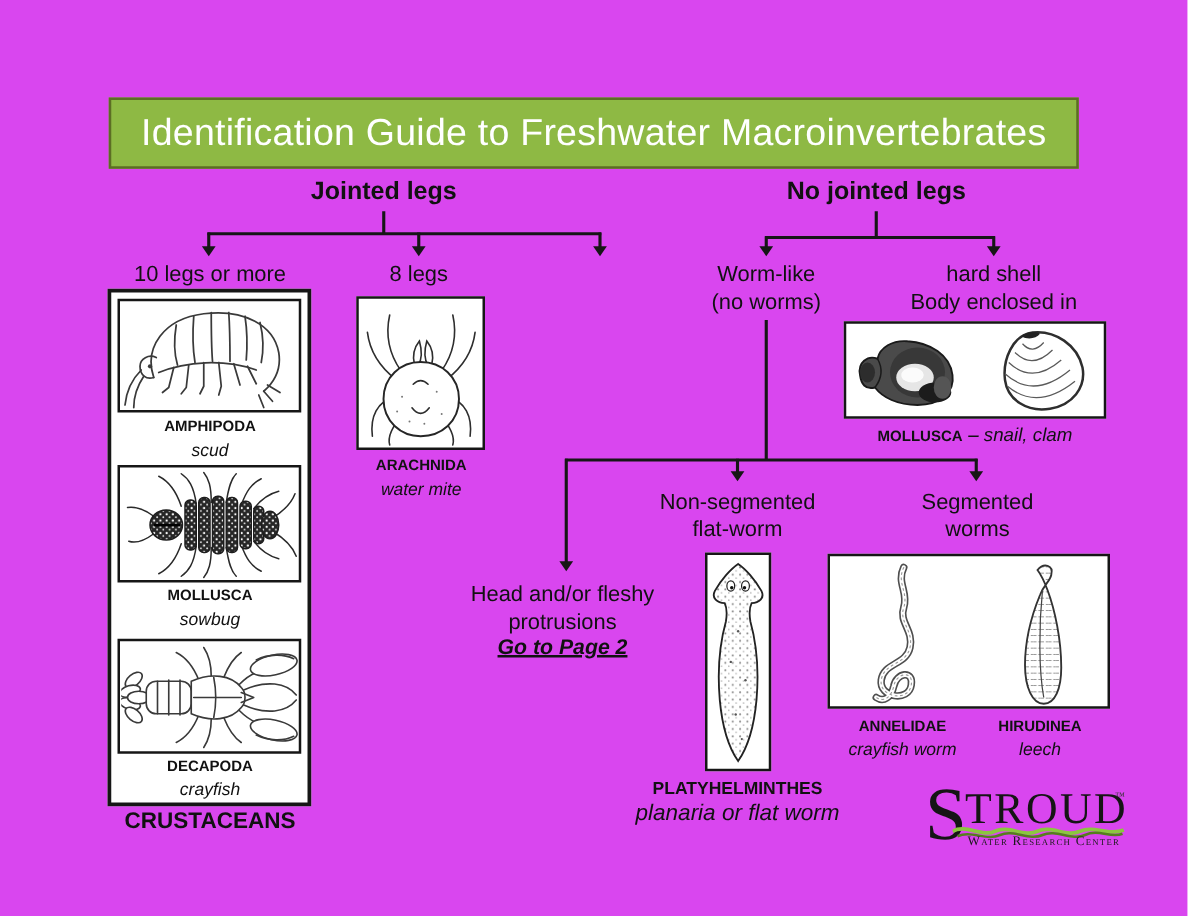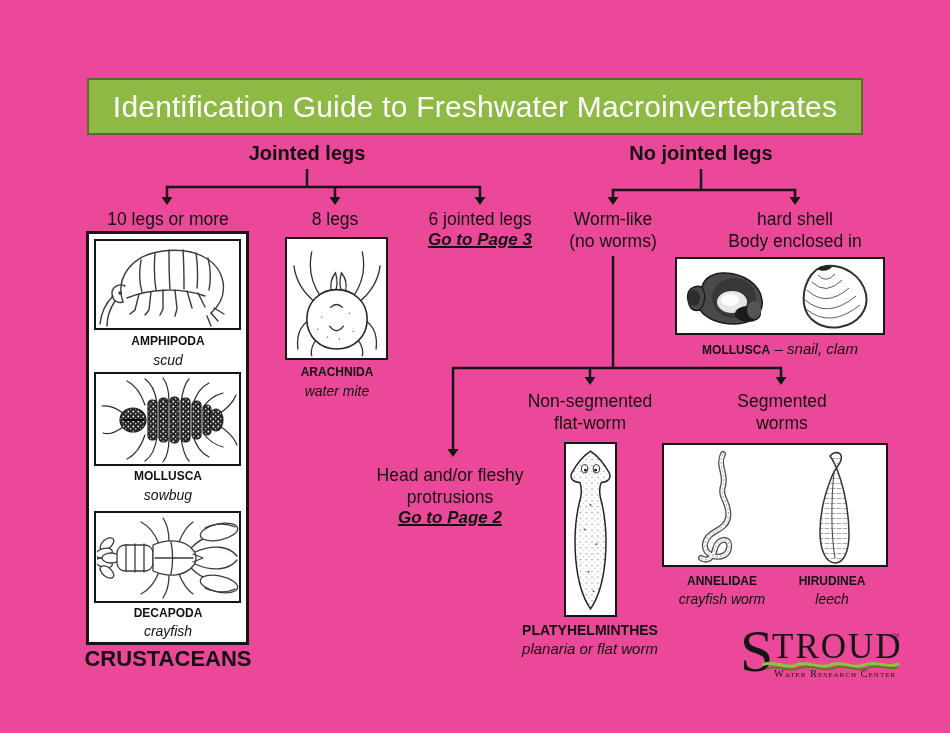--- a/index.html
+++ b/index.html
@@ -1,32 +1,32 @@
 <!DOCTYPE html>
 <html><head>
 <meta charset="utf-8">
 <style>
   html,body { margin:0; padding:0; background:#ffffff; }
-  .page { position:relative; width:950px; height:733px; background:#ec4899;
+  .page { position:relative; width:950px; height:733px; background:#d946ef;
           font-family:"Liberation Sans", sans-serif; color:#111; overflow:hidden; }
 
   .banner { position:absolute; left:87px; top:78px; width:776px; height:57px;
             background:#8eb944; border:2px solid #5c6e24; box-sizing:border-box;
             display:flex; align-items:center; justify-content:center; }
   .banner-title { color:#ffffff; font-size:30px; letter-spacing:0.2px; white-space:nowrap; }
 
   .ctr { position:absolute; transform:translateX(-50%); white-space:nowrap; text-align:center; }
   .h-branch { font-size:20px; font-weight:bold; }
   .blabel { font-size:17.5px; line-height:22px; }
   .goto { display:inline-block; font-size:17px; font-weight:bold; font-style:italic;
           text-decoration:underline; text-decoration-thickness:2px; color:#111; cursor:pointer; }
   .taxon { font-size:12px; font-weight:bold; }
   .taxon-sm { font-size:14px; font-weight:bold; }
   .common { font-size:14px; font-style:italic; }
-  .group-label { font-size:22px; font-weight:bold; }
+  .group-label { font-size:18px; font-weight:bold; }
 
   .box { position:absolute; border:2.5px solid #161616; background:#fff; box-sizing:border-box;
          display:flex; align-items:center; justify-content:center; }
   .box-outer { border-width:3px; }
   svg { display:block; }
 
   .connectors { position:absolute; left:0; top:0; pointer-events:none; }
 
   
   .logo { position:absolute; left:740px; top:626px; width:165px; height:64px;
@@ -78,24 +78,20 @@
 
   <div class="banner">
     <div class="banner-title">Identification Guide to Freshwater Macroinvertebrates</div>
   </div>
 
   <div class="ctr h-branch" style="left:307px; top:142px;text-align:right;">Jointed legs</div>
   <div class="ctr h-branch" style="left:701px; top:142px;">No jointed legs</div>
 
   <div class="ctr blabel" style="left:168px; top:208px;">10 legs or more</div>
   <div class="ctr blabel" style="left:335px; top:208px;">8 legs</div>
-  <div class="ctr" style="left:480px; top:208px;">
-    <div class="blabel">6 jointed legs</div>
-    <div class="goto">Go to Page 3</div>
-  </div>
 
   <div class="ctr" style="left:613px; top:208px;">
     <div class="blabel">Worm-like</div>
     <div class="blabel">(no worms)</div>
   </div>
   <div class="ctr" style="left:795px; top:208px;">
     <div class="blabel">hard shell</div>
     <div class="blabel">Body enclosed in</div>
   </div>
 
@@ -305,21 +301,21 @@
       <g fill="#555">
         <circle cx="24" cy="60" r="1"></circle>
           <circle cx="18" cy="85" r="1"></circle>
         <circle cx="30" cy="100" r="1"></circle>
           <circle cx="22" cy="128" r="1"></circle>
         <circle cx="27" cy="148" r="0.9"></circle>
       </g>
     </svg>
   </div>
   <div class="ctr taxon-sm" style="left:590px; top:622px;">PLATYHELMINTHES</div>
-  <div class="ctr common" style="left:590px; top:640px; font-size:15px;">planaria or flat worm</div>
+  <div class="ctr common" style="left:590px; top:640px; font-size:18px;">planaria or flat worm</div>
 
   <div class="box" style="left:662px; top:443px; width:226px; height:124px;">
     <svg width="221" height="119" viewBox="0 0 221 119">
       <defs>
         <pattern id="hstr" width="6" height="5" patternUnits="userSpaceOnUse">
           <rect width="6" height="5" fill="#ffffff"></rect>
           <path d="M0,2.5 H6" stroke="#8a8a8a" stroke-width="0.8" stroke-dasharray="2.2 1.4"></path>
         </pattern>
       </defs>
       <g transform="translate(30,0)" fill="none" stroke-linecap="round">

